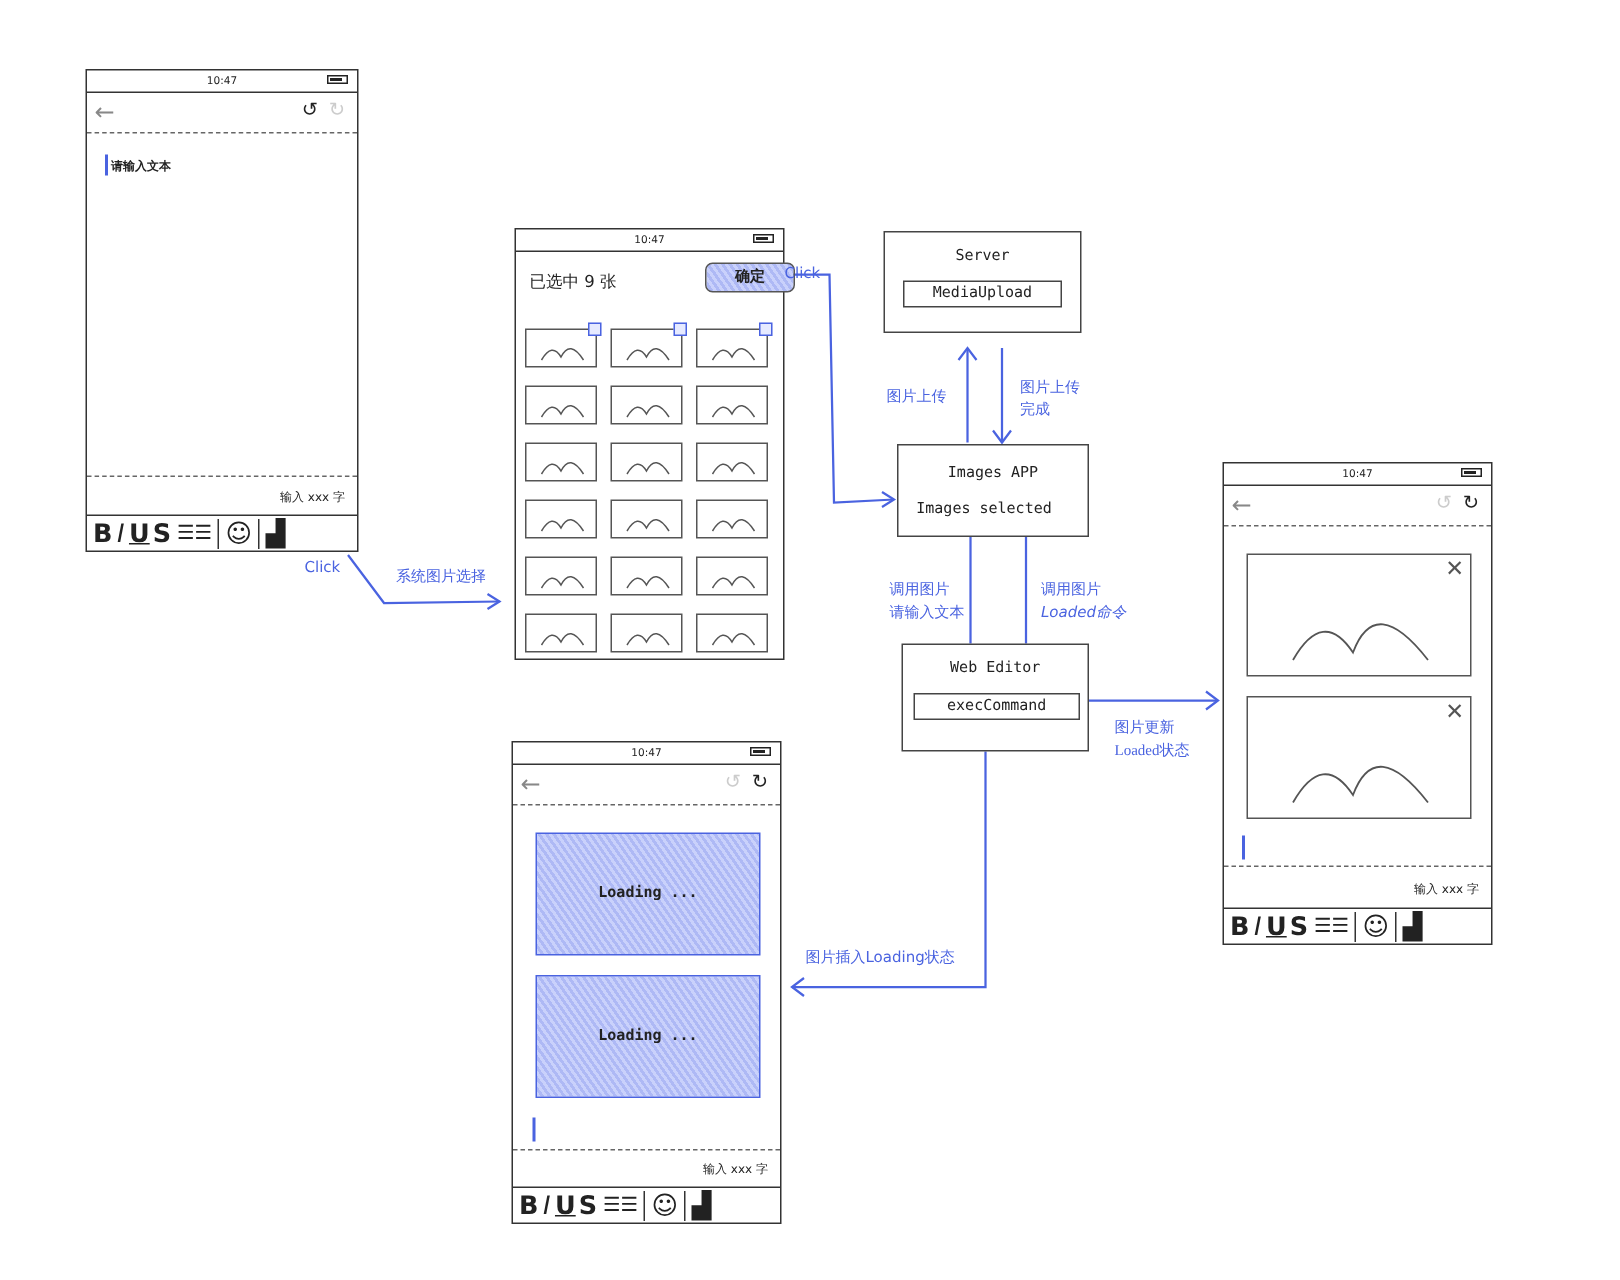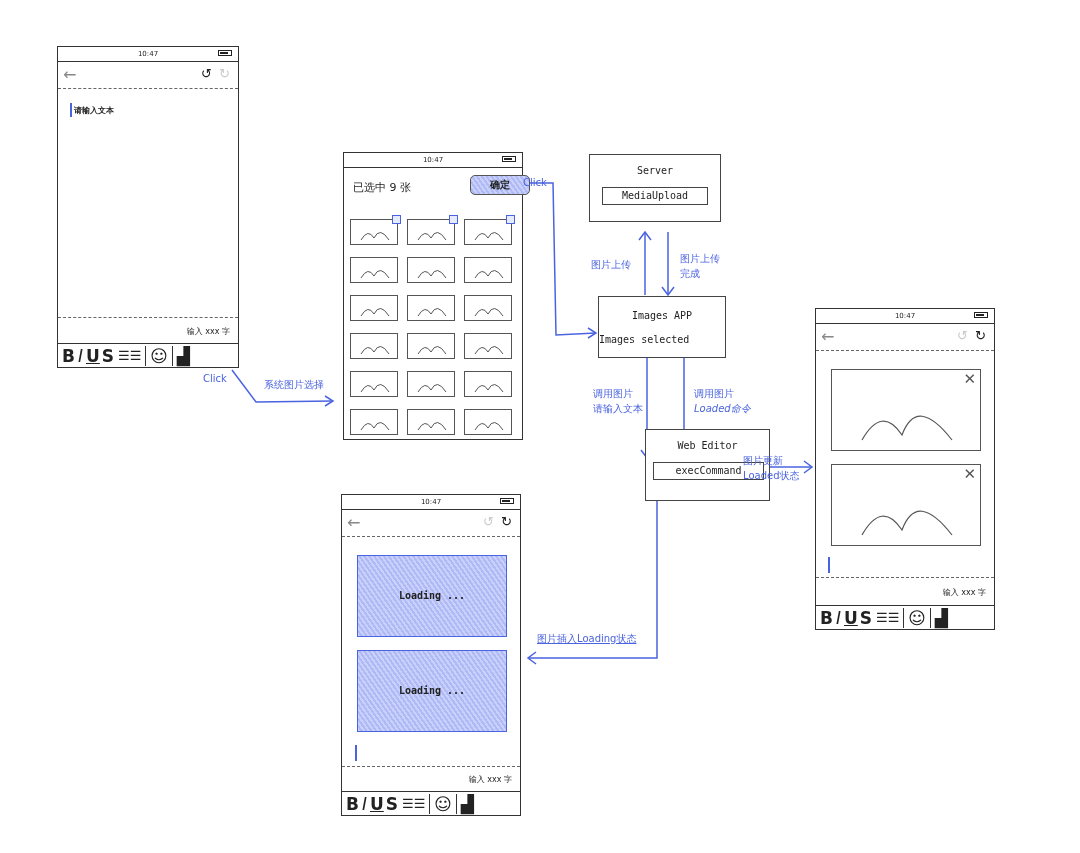--- a/index.html
+++ b/index.html
@@ -140,31 +140,31 @@
 
 <div class="box" style="left:589px;top:154px;width:132px;height:68px;">
   <div class="abs hand" style="left:0;right:0;top:10px;text-align:center;">Server</div>
   <div class="box hand" style="left:12px;top:32px;width:106px;height:18px;text-align:center;line-height:16px;border-width:1.2px;">MediaUpload</div>
 </div>
 <div class="label-blue" style="left:591px;top:257px;">图片上传</div>
 <div class="label-blue" style="left:680px;top:251px;"><span>图片上传</span><br><span>完成</span></div>
 
 <div class="box" style="left:598px;top:296px;width:128px;height:62px;">
   <div class="abs hand" style="left:0;right:0;top:13px;text-align:center;">Images APP</div>
-  <div class="abs hand" style="left:0;right:12px;top:37px;text-align:left;">Images selected</div>
+  <div class="abs hand" style="left:0;right:12px;top:37px;text-align:center;">Images selected</div>
 </div>
 <div class="label-blue" style="left:593px;top:386px;"><span>调用图片</span><br><span>请输入文本</span></div>
 <div class="label-blue" style="left:694px;top:386px;"><span>调用图片</span><br><span style="font-style:italic;">Loaded命令</span></div>
 
-<div class="box" style="left:601px;top:429px;width:125px;height:72px;margin-left:44px;">
+<div class="box" style="left:601px;top:429px;width:125px;height:72px;">
   <div class="abs hand" style="left:0;right:0;top:10px;text-align:center;">Web Editor</div>
   <div class="box hand" style="left:7px;top:32px;width:111px;height:18px;text-align:center;line-height:16px;border-width:1.2px;">execCommand</div>
 </div>
-<div class="label-blue" style="left:743px;top:453px;"><span>图片更新</span><br><span>Loaded状态</span></div>
-<div class="label-blue" style="left:537px;top:631px;text-decoration:underline;">图片插入Loading状态</div>
+<div class="label-blue" style="left:743px;top:478px;font-family:Liberation Serif, serif;"><span>图片更新</span><br><span>Loaded状态</span></div>
+<div class="label-blue" style="left:537px;top:631px;">图片插入Loading状态</div>
 
 <div class="phone" style="left:341px;top:494px;width:180px;height:322px;">
   <div class="status"><span>10:47</span><span class="battery"></span></div>
   <div class="navbar">
     <span class="back">←</span>
     <span class="undo" style="right:26px;color:#ccc;">↺</span>
     <span class="undo" style="right:8px;">↻</span>
   </div>
   <div class="abs hatch" style="left:15px;top:60px;width:150px;height:82px;box-sizing:border-box;">
     <div class="abs hand" style="left:0;right:0;top:34px;text-align:center;font-weight:bold;">Loading ...</div>

